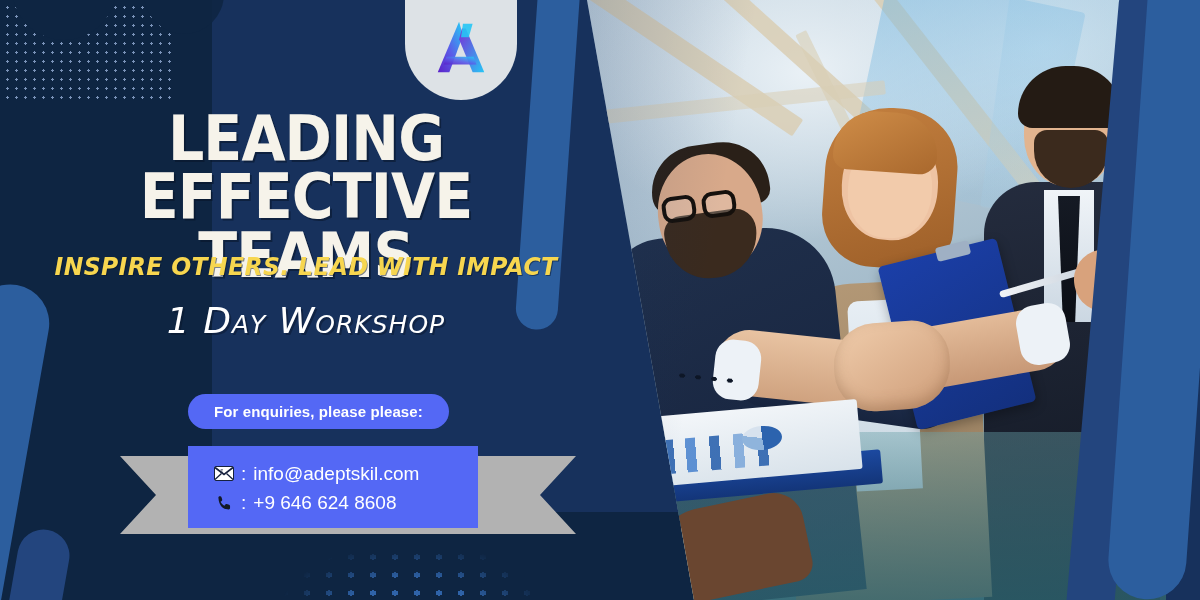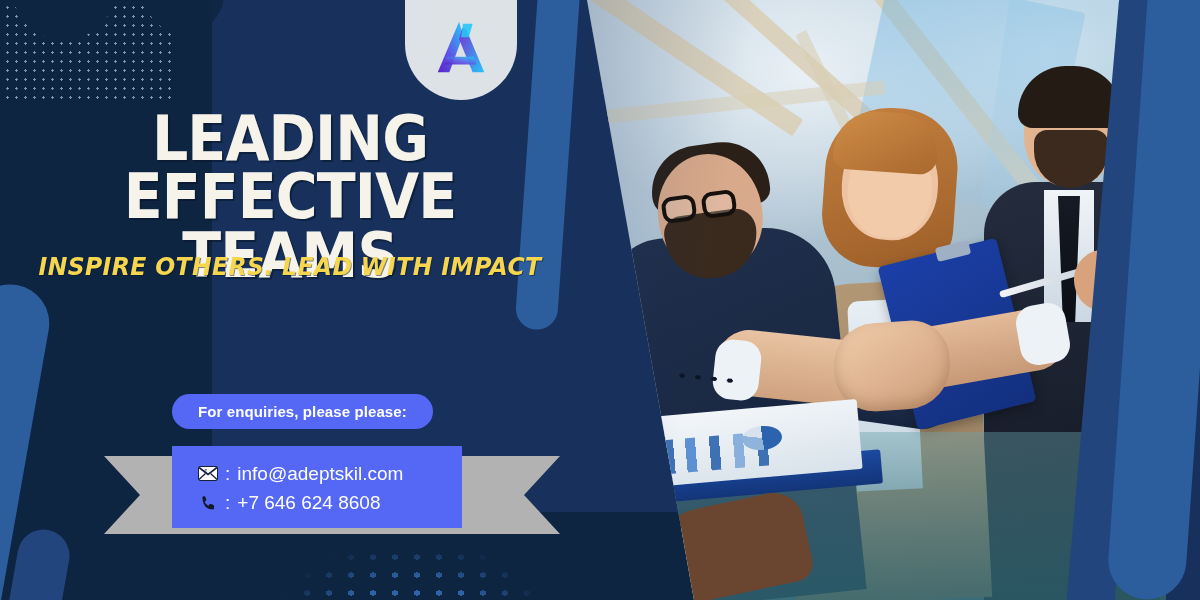--- a/index.html
+++ b/index.html
@@ -317,21 +317,21 @@
   
   .logo-badge {
     position:absolute; left:405px; top:-36px; width:112px; height:136px;
     background:#DDE2E6; border-radius:0 0 56px 56px;
     display:flex; align-items:flex-end; justify-content:center;
     padding-bottom:22px;
   }
   .logo-mark { width:62px; height:62px; }
 
   
-  .content { position:absolute; left:0; top:0; width:600px; height:524px; }
+  .content { position:absolute; left:16px; top:0; width:600px; height:524px; }
 
   .title {
     position:absolute; left:0; top:110px; width:580px;
     text-align:center;
     font-family:"DejaVu Sans", sans-serif;
     font-weight:bold;
     font-size:62px;
     line-height:.94;
     letter-spacing:-1px;
     color:#F6F3EA;
@@ -501,20 +501,21 @@
 
   <div class="content">
 
     <div class="title">
       <span class="ln">LEADING EFFECTIVE</span>
       <span class="ln">TEAMS</span>
     </div>
 
     <div class="tagline">INSPIRE OTHERS. LEAD WITH IMPACT</div>
 
+    <div class="workshop">1 Day Workshop</div>
 
     <div class="pill">For enquiries, please please:</div>
 
     <div class="ribbon-inner"></div>
 
     <div class="contact-card">
       <div class="contact-row">
         <span class="ic">
           <svg class="email-icon-svg" width="20" height="15" viewBox="0 0 20 15">
             <rect x="0.5" y="0.5" width="19" height="14" rx="1.5" fill="#FFFFFF" stroke="#16213E"></rect>
@@ -526,18 +527,18 @@
         <span>:</span>
         <span>info@adeptskil.com</span>
       </div>
       <div class="contact-row">
         <span class="ic">
           <svg class="phone-icon-svg" width="19" height="19" viewBox="0 0 24 24">
             <path d="M6.6 2.8c.8 0 1.4.5 1.6 1.2l.9 3c.2.7 0 1.4-.6 1.8l-1.5 1c1 2.2 2.8 4 5 5l1-1.5c.4-.6 1.1-.8 1.8-.6l3 .9c.7.2 1.2.8 1.2 1.6v2.6c0 1-.8 1.8-1.8 1.7C9.5 19 5 14.5 4.3 4.6 4.2 3.6 5 2.8 6 2.8z" fill="#121826"></path>
           </svg>
         </span>
         <span>:</span>
-        <span>+7 646 624 8608</span>
+        <span>+9 646 624 8608</span>
       </div>
     </div>
 
   </div>
 </div>
 
 </body></html>

